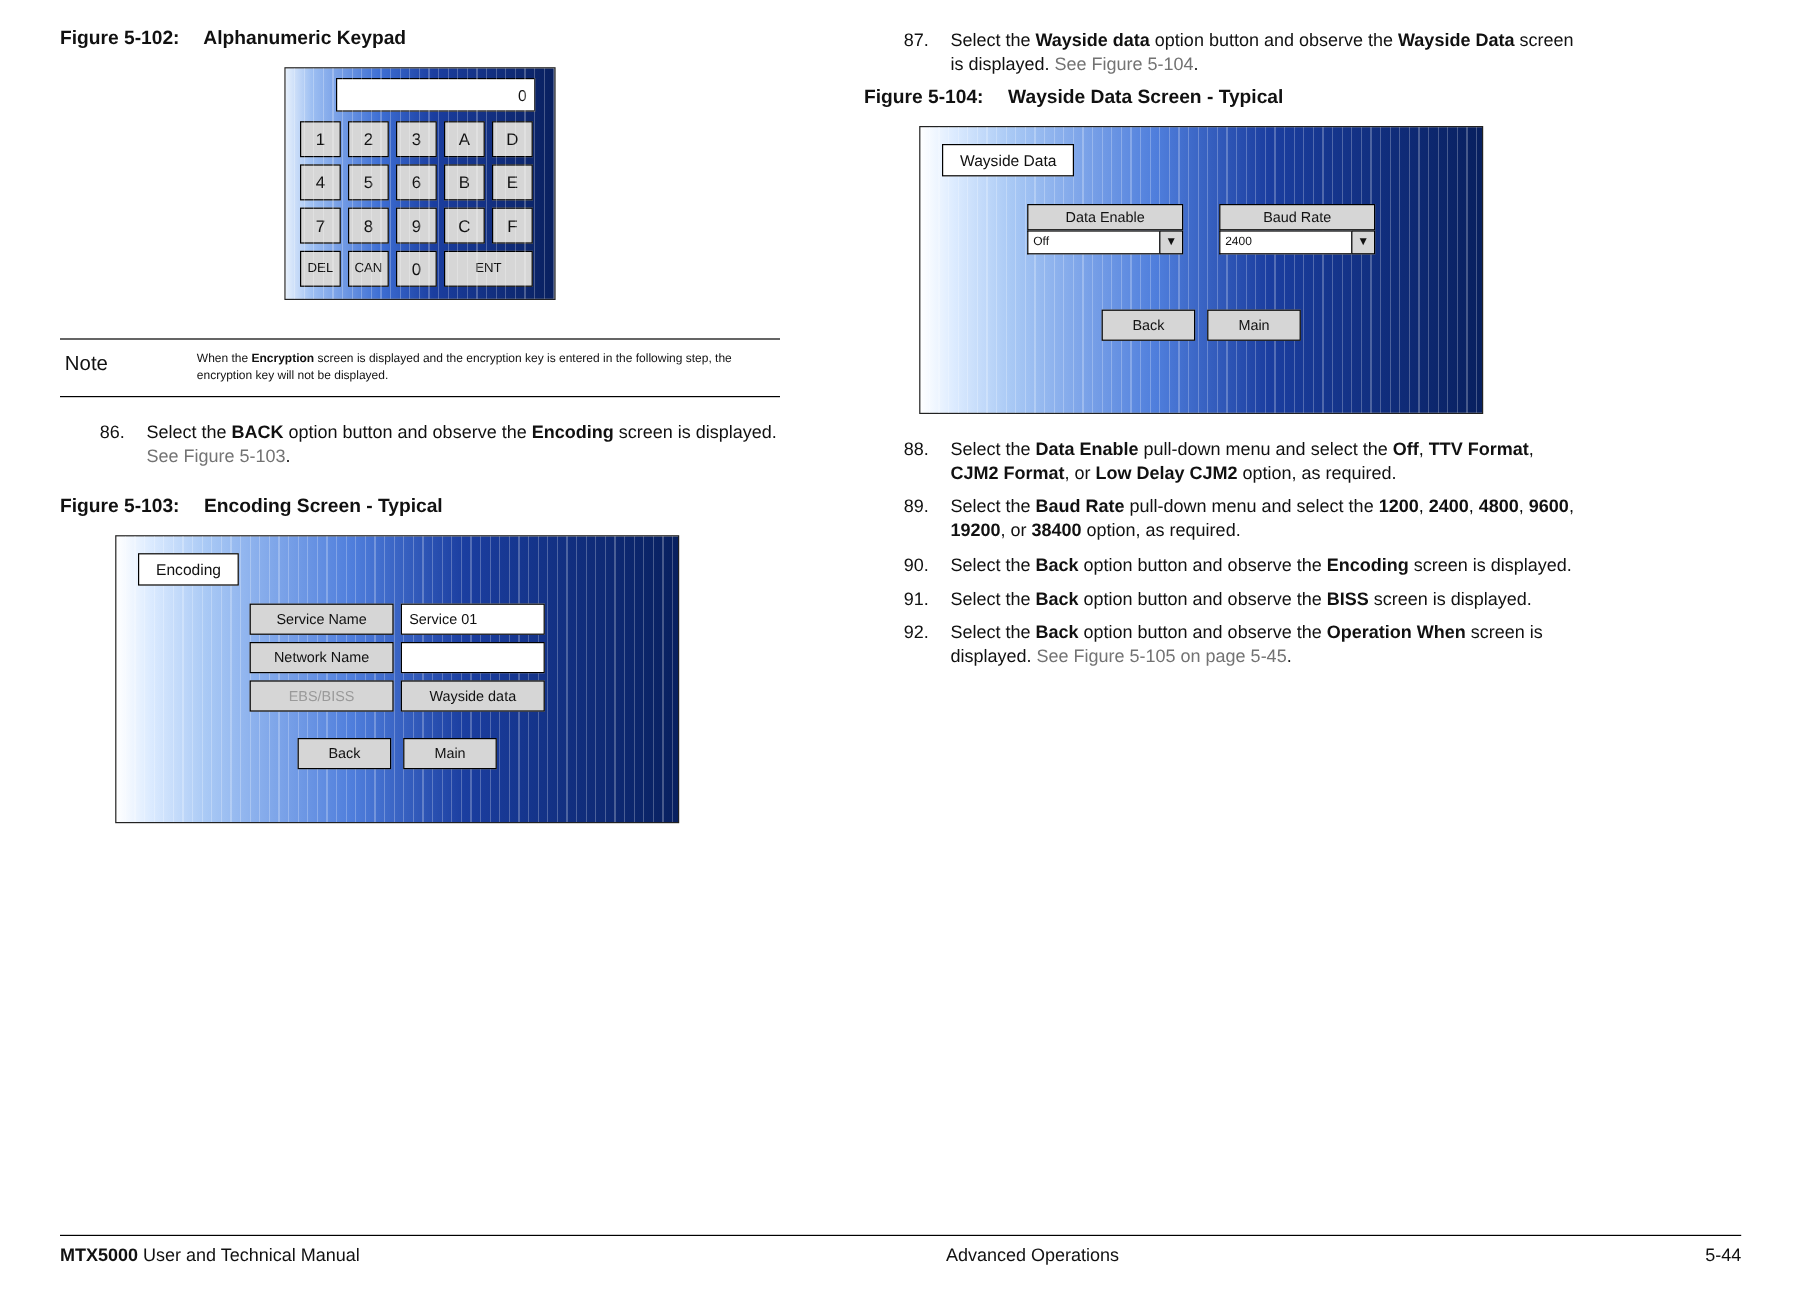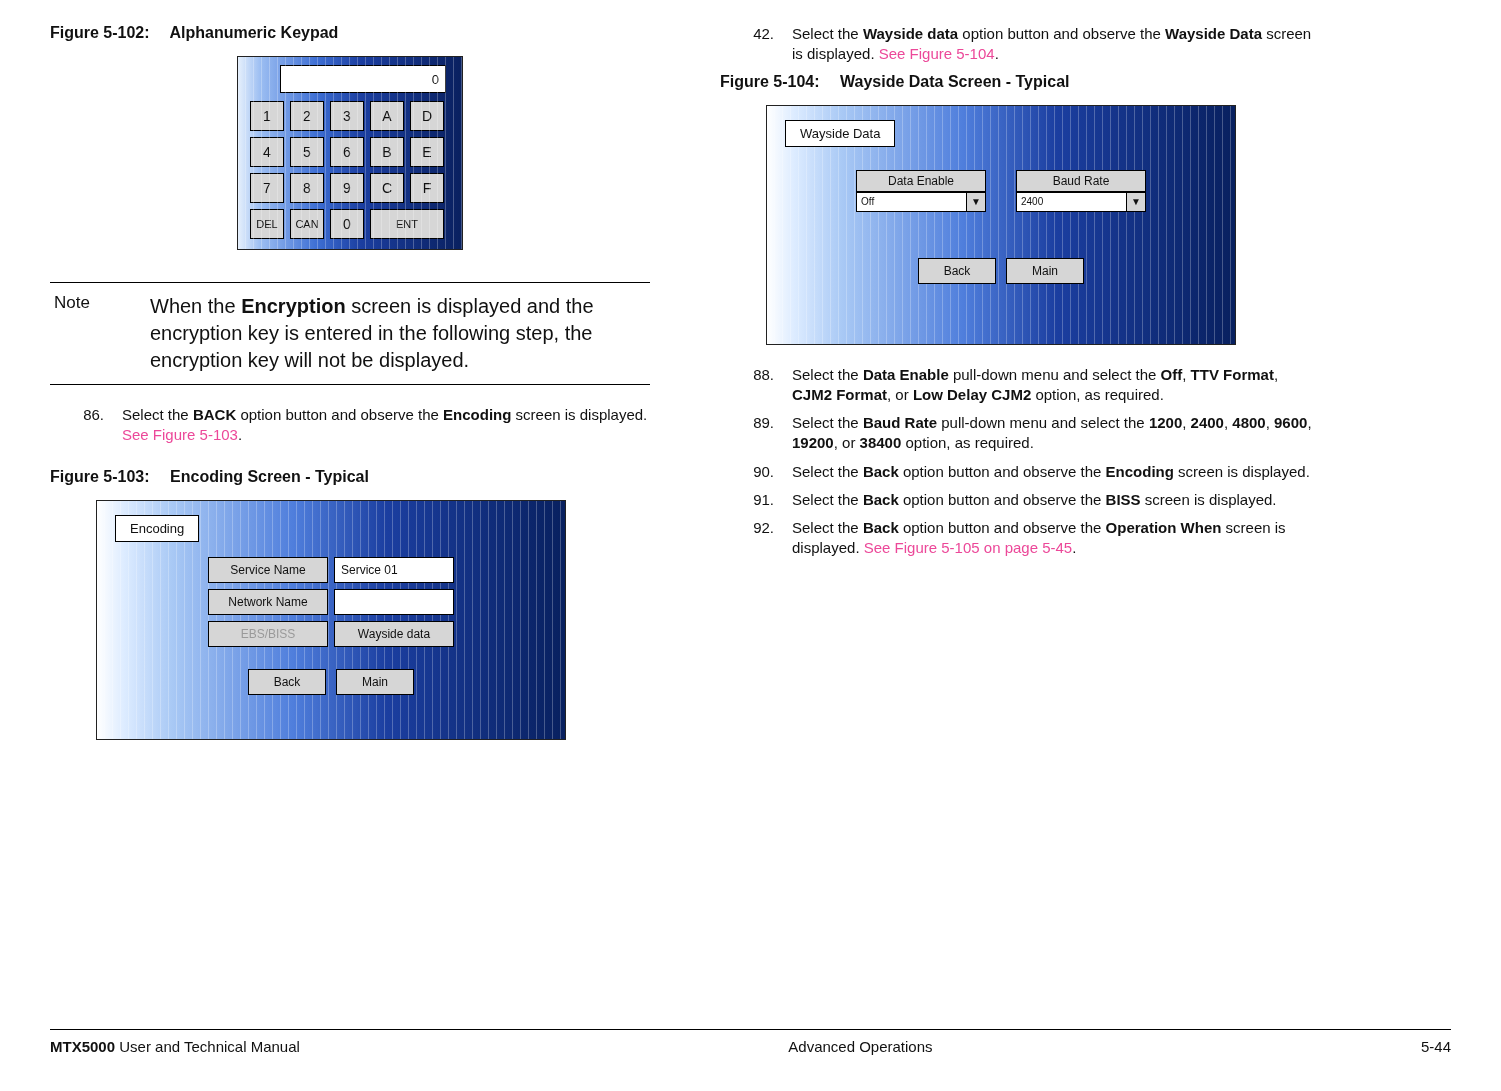--- a/index.html
+++ b/index.html
@@ -58,27 +58,27 @@
     height: 30px;
     width: 34px;
     display: flex;
     align-items: center;
     justify-content: center;
     font-size: 14px;
     cursor: pointer;
   }
   .kp-key.small { font-size: 11px; }
   .kp-key.wide { width: 74px; }
-  .note-block { border-top: 1px solid #000; border-bottom: 1px solid #000; padding: 10px 0; margin: 22px 0 20px 0; display: flex; gap: 20px; }
+  .note-block { border-top: 1px solid #000; border-bottom: 1px solid #000; padding: 10px 0; margin: 22px 0 20px 0; display: flex; gap: 34px; }
   .note-label { font-size: 17px; width: 80px; padding-left: 4px; }
-  .note-text { flex: 1; font-size: 20px; line-height: 1.35; }
+  .note-text { flex: 1; font-size: 10px; line-height: 1.35; }
   .step { display: flex; gap: 18px; margin: 8px 0 8px 24px; font-size: 15px; line-height: 1.35; }
   .step-num { width: 30px; text-align: right; }
   .step-body { flex: 1; }
-  .link { color: #ec4899; }
+  .link { color: #737373; }
   b { font-weight: bold; }
   .screen-wrap { display: flex; justify-content: flex-start; margin: 10px 0 20px 46px; }
   .screen {
     width: 470px;
     height: 240px;
     background: linear-gradient(to right, #ffffff 0%, #dcebff 6%, #a9c9f5 16%, #4f7edc 42%, #1b3ea0 62%, #08205f 100%);
   }
   .screen-inner { position: absolute; inset: 0; padding: 14px 18px; }
   .tab-label {
     background: #fff;
@@ -256,21 +256,21 @@
           </div>
         </div>
       </div>
     </div>
 
   </div>
 
   <div class="col">
 
     <div class="step" style="margin-top:0;">
-      <div class="step-num">42.</div>
+      <div class="step-num">87.</div>
       <div class="step-body">
         <span>Select the </span><b>Wayside data</b><span> option button and observe the </span><b>Wayside Data</b><span> screen is displayed.  </span><span class="link">See Figure 5-104</span><span>.</span>
       </div>
     </div>
 
     <div class="fig-caption" style="margin-top:0;">
       <span class="fig-label">Figure 5-104:</span>
       <span>Wayside Data Screen - Typical</span>
     </div>
 

